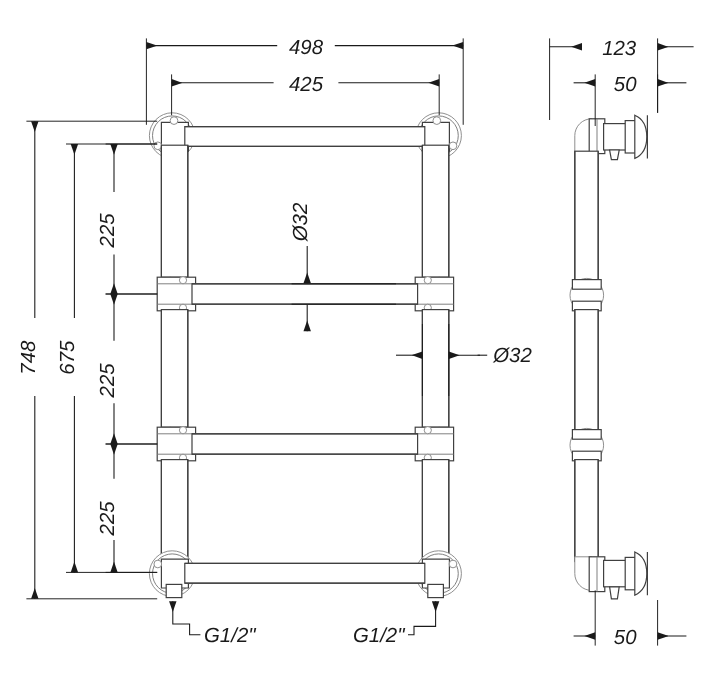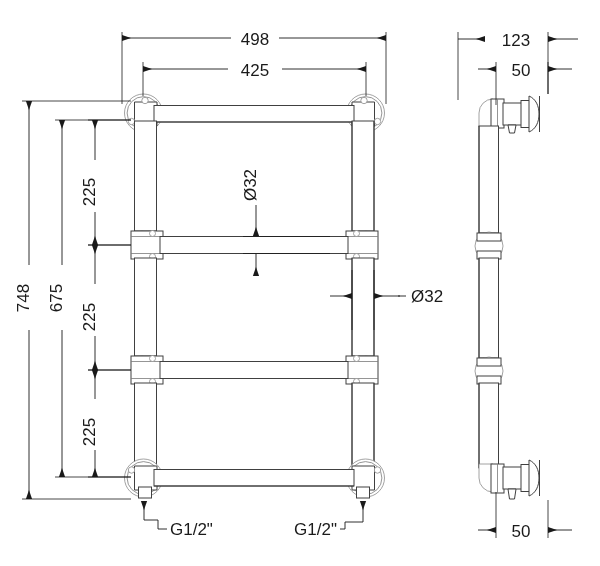--- a/index.html
+++ b/index.html
@@ -11,20 +11,21 @@
     width: 600px;
     height: 566px;
     font-family: "Liberation Sans", sans-serif;
     overflow: hidden;
   }
   #drawing-root {
     position: relative;
     width: 600px;
     height: 566px;
     background: #ffffff;
+    font-style: italic;
   }
   svg#tech-drawing {
     display: block;
     width: 600px;
     height: 566px;
   }
   .dim-line, .ext-line {
     stroke: #1a1a1a;
     stroke-width: 0.9;
     fill: none;

